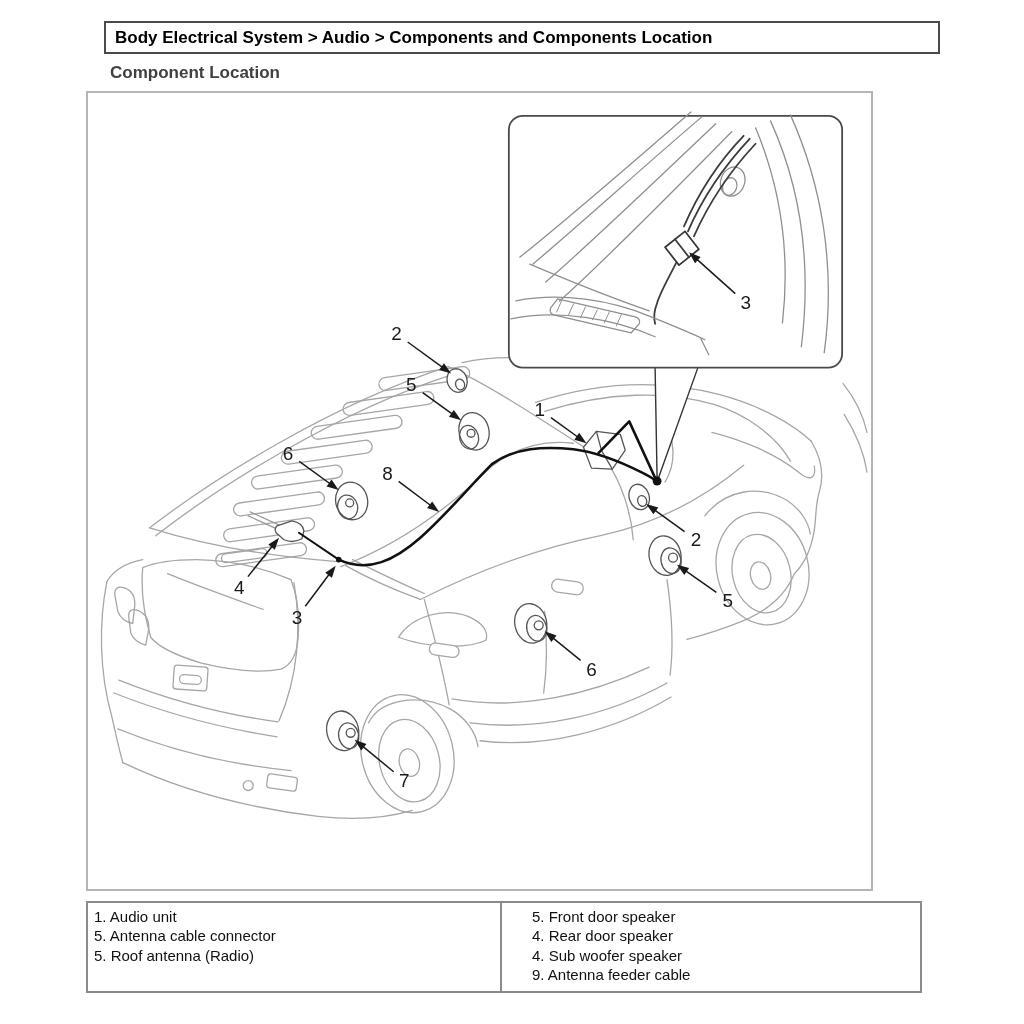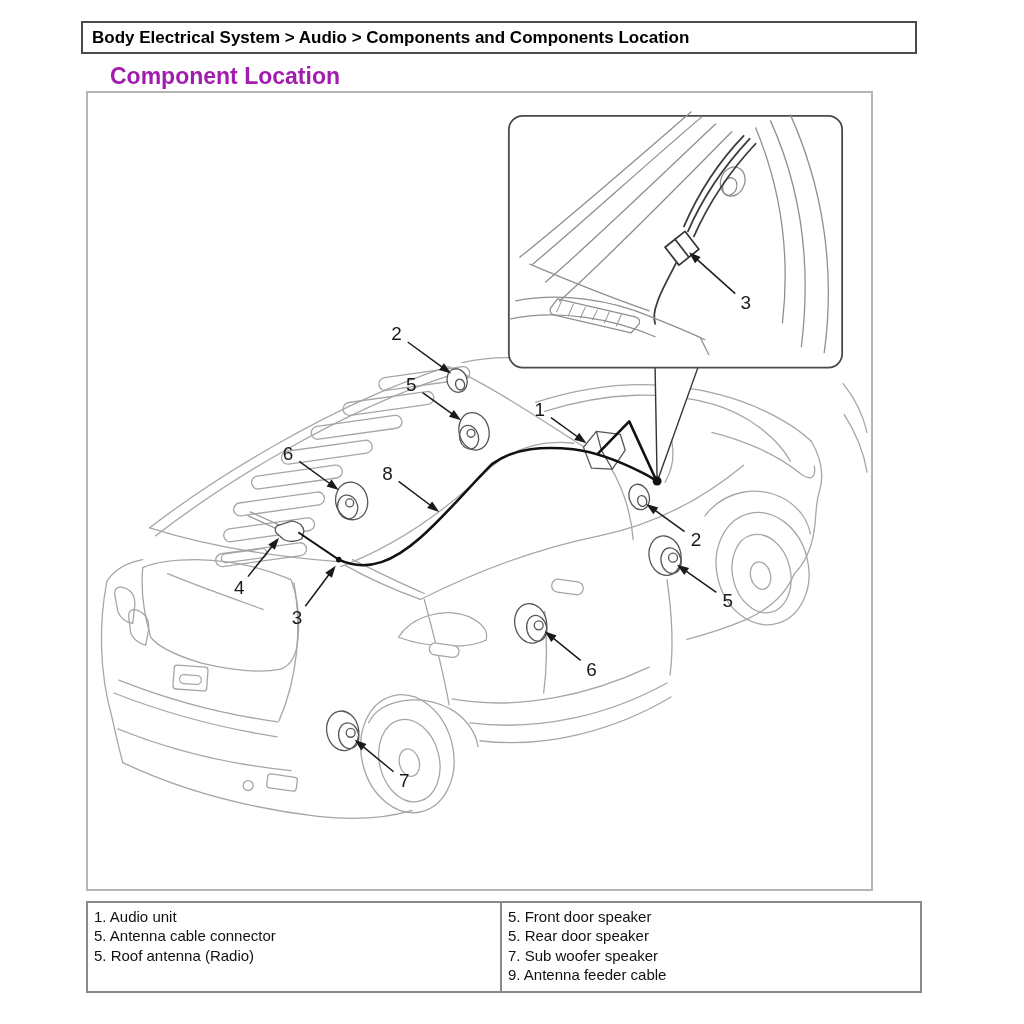--- a/index.html
+++ b/index.html
@@ -1,37 +1,38 @@
 <!DOCTYPE html>
 <html><head>
 <meta charset="utf-8">
 <style>
   html,body{margin:0;padding:0;background:#ffffff;}
   body{width:1024px;height:1024px;position:relative;font-family:"Liberation Sans",sans-serif;color:#111;}
 
   .breadcrumb-box{
-    position:absolute;left:81px;top:21px;width:836px;height:33px;
+    position:absolute;left:104px;top:21px;width:836px;height:33px;
     border:2px solid #4a4a4a;box-sizing:border-box;
     display:flex;align-items:center;padding-left:9px;
     font-weight:bold;font-size:17px;color:#000;background:#fff;
   }
   .section-title{
     position:absolute;left:110px;top:63px;
-    font-weight:bold;font-size:23px;color:#a21caf;
+    font-weight:bold;font-size:17px;color:#404040;
   }
   .diagram-box{
     position:absolute;left:86px;top:91px;width:787px;height:800px;
     border:2px solid #b5b5b5;box-sizing:border-box;background:#fff;
   }
   .diagram-box svg{position:absolute;left:0;top:0;width:100%;height:100%;}
 
   .legend{
     position:absolute;left:86px;top:901px;width:836px;height:92px;
     border:2px solid #8a8a8a;box-sizing:border-box;background:#fff;
     display:flex;
+    gap:24px;
   }
   .legend-col{box-sizing:border-box;padding:4px 0 0 6px;font-size:15px;line-height:19.3px;color:#111;}
   .legend-col.left{width:414px;border-right:2px solid #8a8a8a;}
   .legend-col.right{flex:1;}
 
   
   .car path,.car ellipse,.car rect,.car line,.car circle{
     fill:none;stroke:#a6a6a6;stroke-width:1.3;stroke-linecap:round;stroke-linejoin:round;
   }
   .car .wfill{fill:#ffffff;}
@@ -284,17 +285,17 @@
 </div>
 
 <div class="legend">
   <div class="legend-col left">
     <div>1. Audio unit</div>
     <div>5. Antenna cable connector</div>
     <div>5. Roof antenna (Radio)</div>
   </div>
   <div class="legend-col right">
     <div>5. Front door speaker</div>
-    <div>5. Rear door speaker</div>
-    <div>7. Sub woofer speaker</div>
+    <div>4. Rear door speaker</div>
+    <div>4. Sub woofer speaker</div>
     <div>9. Antenna feeder cable</div>
   </div>
 </div>
 
 </body></html>

